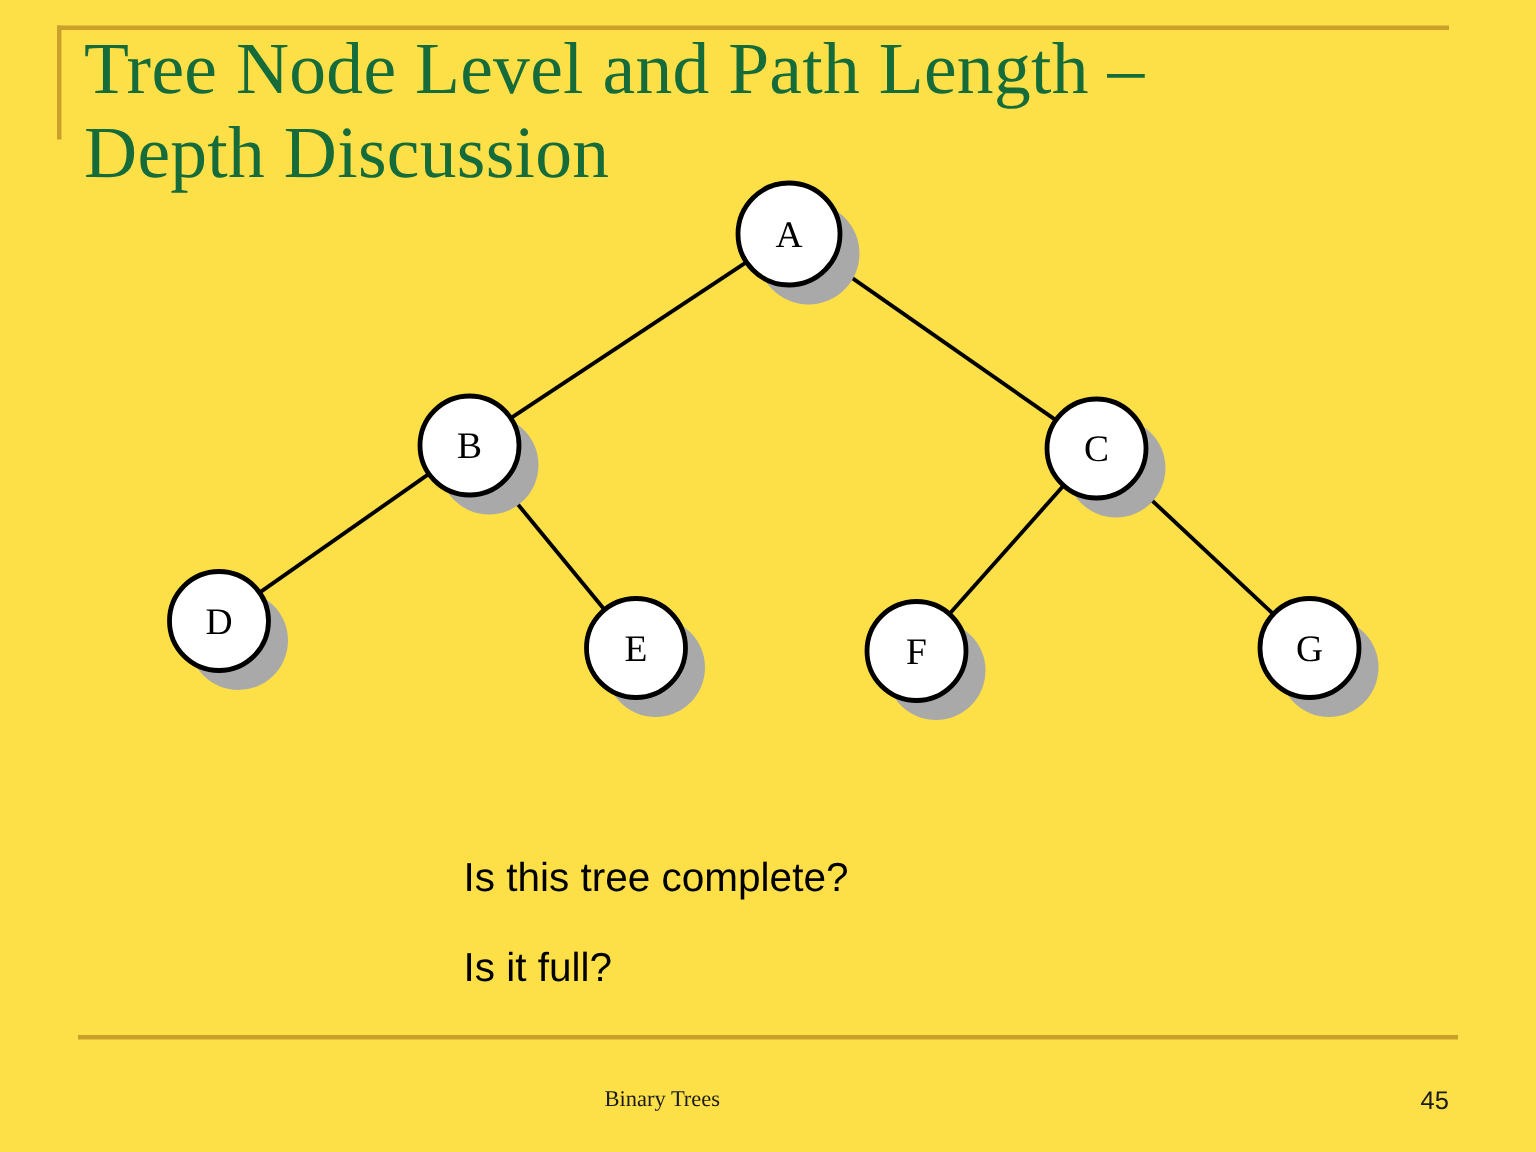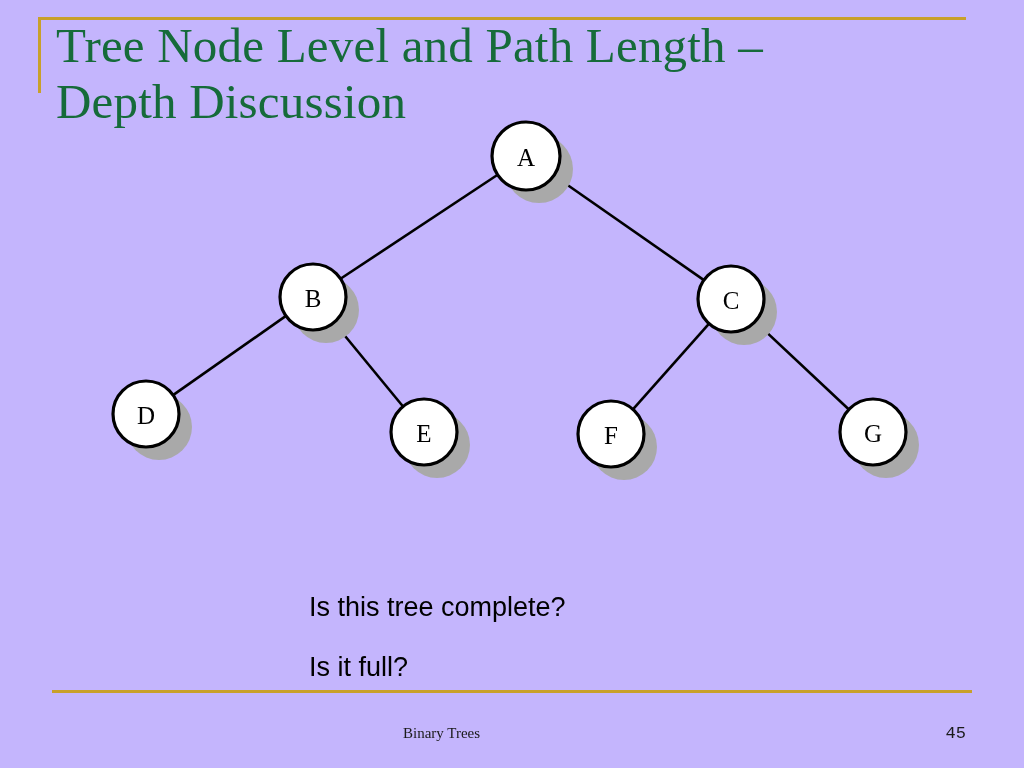--- a/index.html
+++ b/index.html
@@ -12,21 +12,21 @@
     height: 768px;
     position: relative;
     overflow: hidden;
     font-family: "Liberation Sans", sans-serif;
   }
 
   
   #slide {
     position: absolute;
     inset: 0;
-    background: #c4b5fd;
+    background: #fde047;
   }
 
   
   .title-rule-top {
     position: absolute;
     left: 38px;
     top: 17px;
     width: 928px;
     height: 3px;
     background: #c8a02a;
@@ -82,21 +82,21 @@
     stroke: #000000;
     stroke-width: 2.6;
     stroke-linecap: butt;
     fill: none;
   }
 
   
   .question-block {
     position: absolute;
     left: 309px;
-    top: 592px;
+    top: 570px;
     width: 600px;
   }
   .question-line {
     font-family: "Liberation Sans", sans-serif;
     font-size: 27px;
     line-height: 30px;
     color: #000000;
     margin-bottom: 30px;
   }
   .question-line:last-child { margin-bottom: 0; }
@@ -117,21 +117,21 @@
     width: 883px;
     text-align: center;
     font-family: "Liberation Serif", serif;
     font-size: 15px;
     color: #1a1a1a;
   }
   .footer-page {
     position: absolute;
     right: 58px;
     top: 724px;
-    font-family: Liberation Mono, monospace;
+    font-family: Liberation Sans, sans-serif;
     font-size: 17px;
     color: #1a1a1a;
   }
 </style>
 </head>
 <body>
 
 <div id="slide">
 
   <div class="title-rule-top"></div>

